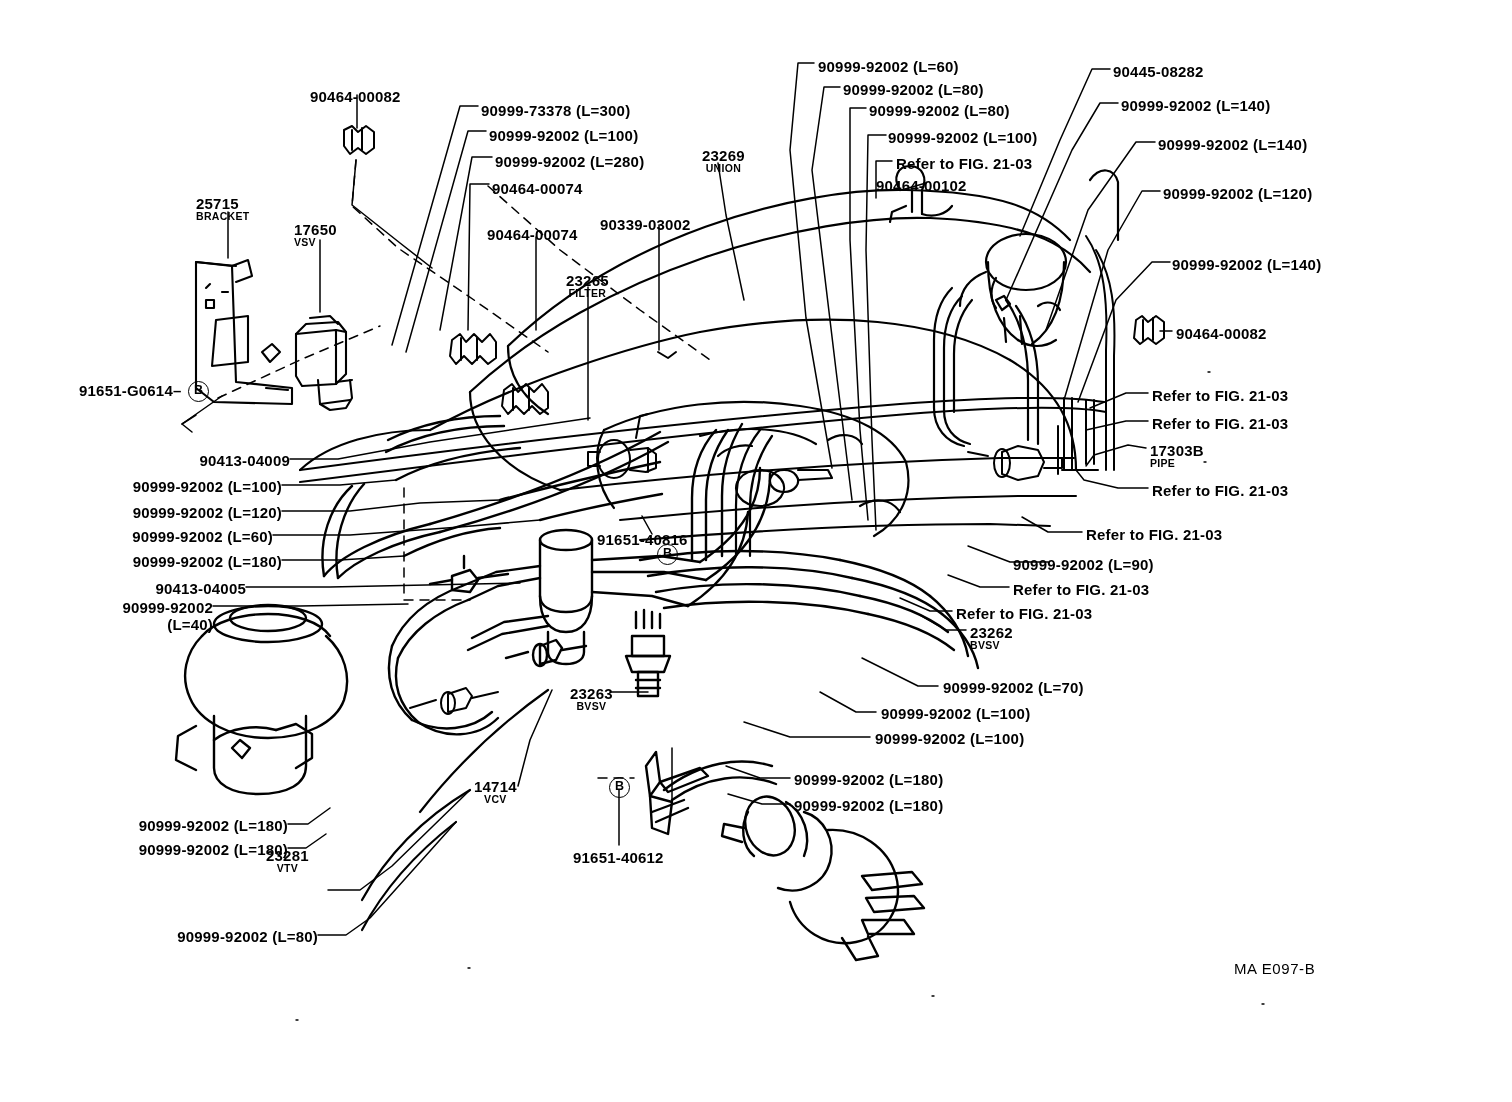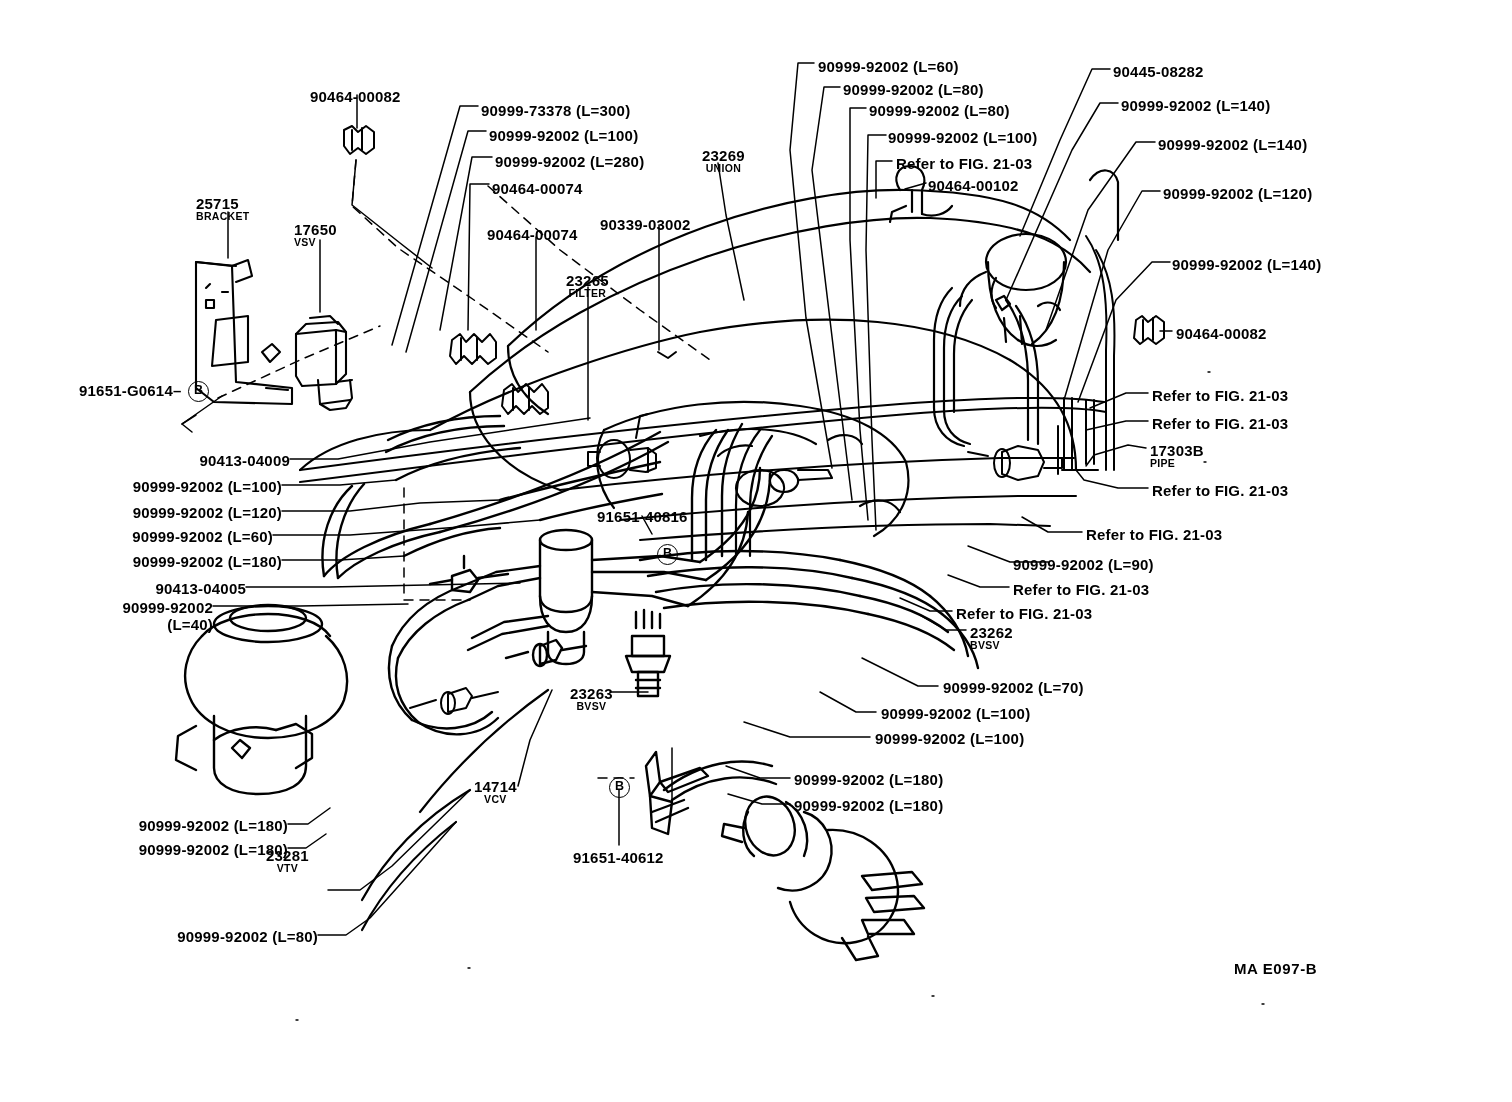--- a/index.html
+++ b/index.html
@@ -5,21 +5,21 @@
   html,body{margin:0;padding:0;background:#ffffff;}
   body{width:1512px;height:1102px;position:relative;overflow:hidden;
        font-family:"Liberation Sans","DejaVu Sans",sans-serif;color:#000;}
   #sheet{position:absolute;left:0;top:0;width:1512px;height:1102px;}
   svg.art{position:absolute;left:0;top:0;width:1512px;height:1102px;}
   .lbl{position:absolute;white-space:nowrap;font-weight:700;letter-spacing:.2px;
        font-size:15px;line-height:1.05;}
   .lbl .sub{display:block;font-size:10.5px;font-weight:700;letter-spacing:.3px;margin-top:-1px;}
   .lbl.r{text-align:right;}
   .lbl.c{text-align:center;}
-  .foot{position:absolute;font-size:15px;font-weight:700;letter-spacing:.6px;}
+  .foot{position:absolute;font-size:15px;font-weight:400;letter-spacing:.6px;}
   .circB{position:absolute;width:19px;height:19px;border:1.6px solid #000;border-radius:50%;
          font-size:12.5px;font-weight:700;line-height:17px;text-align:center;}
 </style>
 </head>
 <body>
 
 <div id="sheet">
 
   <svg class="art" viewBox="0 0 1512 1102">
     <g fill="none" stroke="#000" stroke-linecap="round" stroke-linejoin="round">
@@ -410,21 +410,21 @@
   </div>
   <div class="lbl" style="left:869px;top:103px">
     <span>90999-92002 (L=80)</span>
   </div>
   <div class="lbl" style="left:888px;top:130px">
     <span>90999-92002 (L=100)</span>
   </div>
   <div class="lbl" style="left:896px;top:156px">
     <span>Refer to FIG. 21-03</span>
   </div>
-  <div class="lbl" style="left:928px;top:178px">
+  <div class="lbl" style="left:876px;top:178px">
     <span>90464-00102</span>
   </div>
   <div class="lbl" style="left:1113px;top:64px">
     <span>90445-08282</span>
   </div>
   <div class="lbl" style="left:1121px;top:98px">
     <span>90999-92002 (L=140)</span>
   </div>
   <div class="lbl" style="left:1158px;top:137px">
     <span>90999-92002 (L=140)</span>
@@ -489,21 +489,21 @@
   <div class="lbl r" style="left:127px;top:581px;width:119px">
     <span>90413-04005</span>
   </div>
   <div class="lbl r" style="left:85px;top:600px;width:128px">
     <span>90999-92002</span>
   </div>
   <div class="lbl r" style="left:133px;top:617px;width:80px">
     <span>(L=40)</span>
   </div>
 
-  <div class="lbl" style="left:597px;top:509px">
+  <div class="lbl" style="left:597px;top:532px">
     <span>91651-40816</span>
   </div>
   <div class="lbl c" style="left:570px;top:686px">
     <span>23263</span>
     <span class="sub">BVSV</span>
   </div>
   <div class="lbl c" style="left:474px;top:779px">
     <span>14714</span>
     <span class="sub">VCV</span>
   </div>

